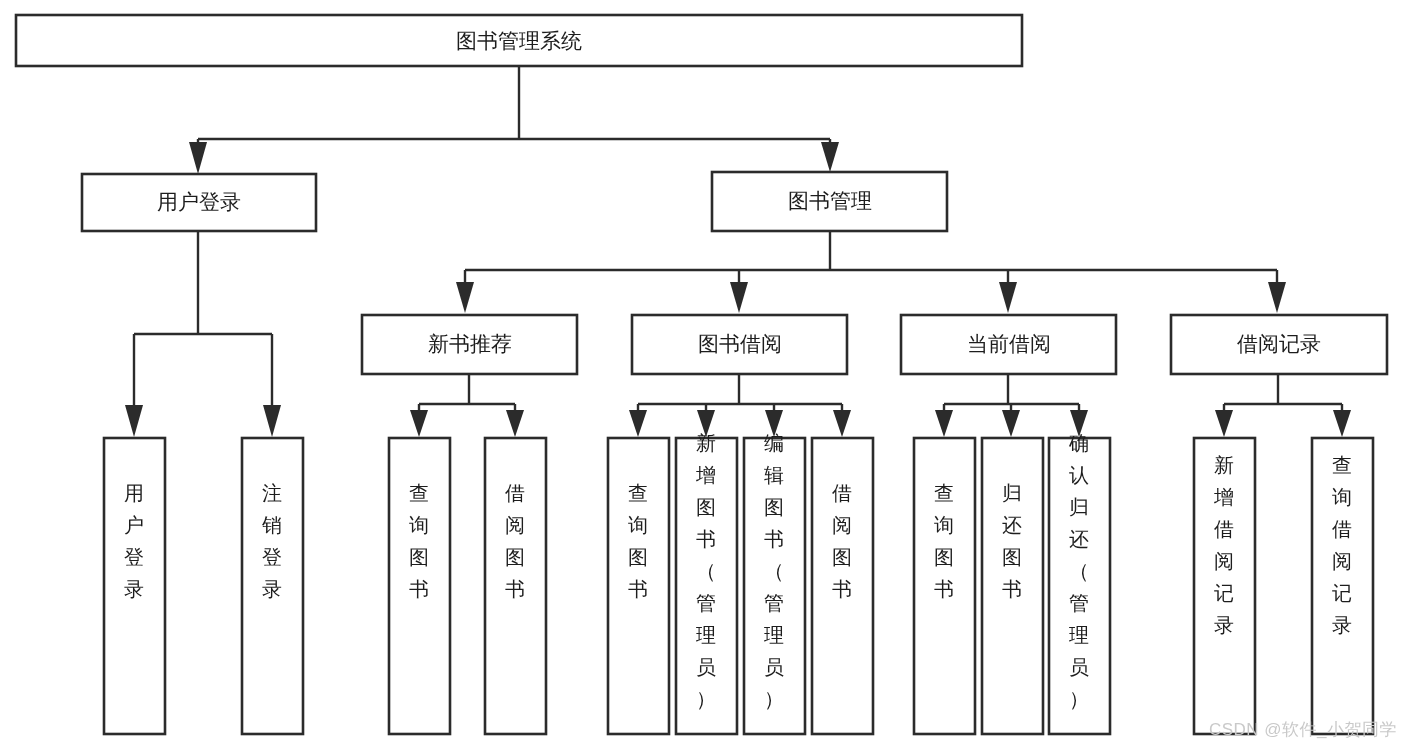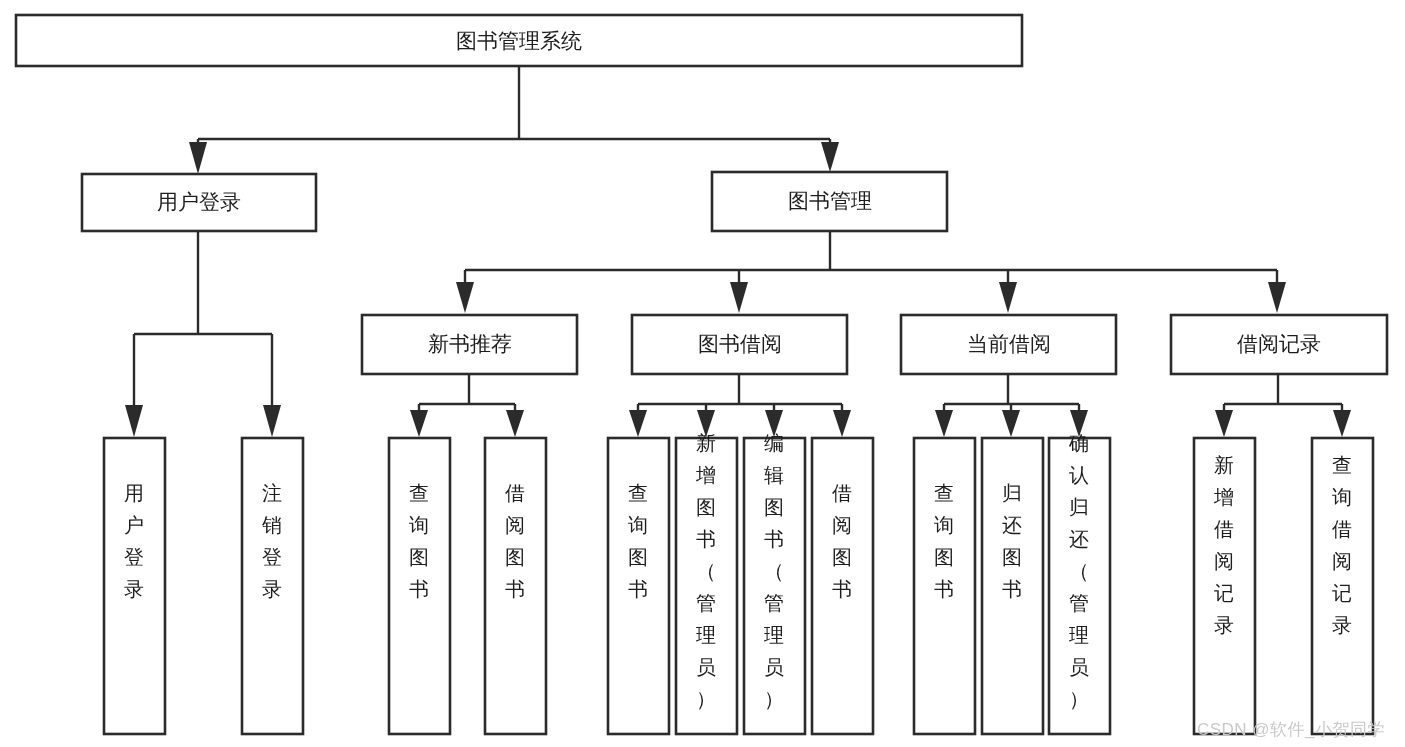--- a/index.html
+++ b/index.html
@@ -50,21 +50,21 @@
     dominant-baseline: middle;
   }
   .node-label-vertical {
     fill: #1d1d1d;
     font-family: "Liberation Sans", "DejaVu Sans", sans-serif;
     font-size: 20px;
     text-anchor: middle;
   }
   .watermark {
     position: absolute;
-    right: 20px;
+    right: 8px;
     bottom: 6px;
     font-family: "Liberation Sans", "DejaVu Sans", sans-serif;
     font-size: 17px;
     color: #c9c9c9;
     white-space: nowrap;
     letter-spacing: 0.5px;
     pointer-events: none;
   }
 </style>
 </head>

